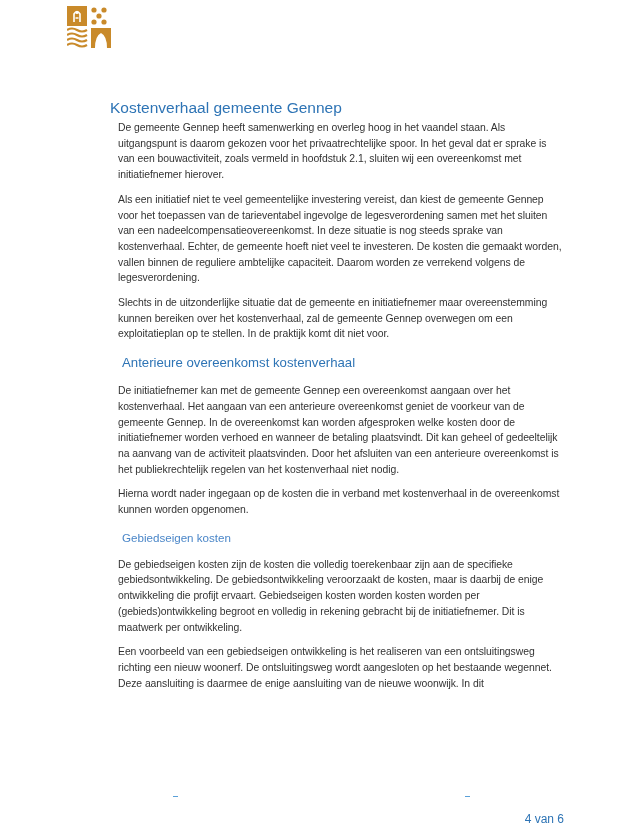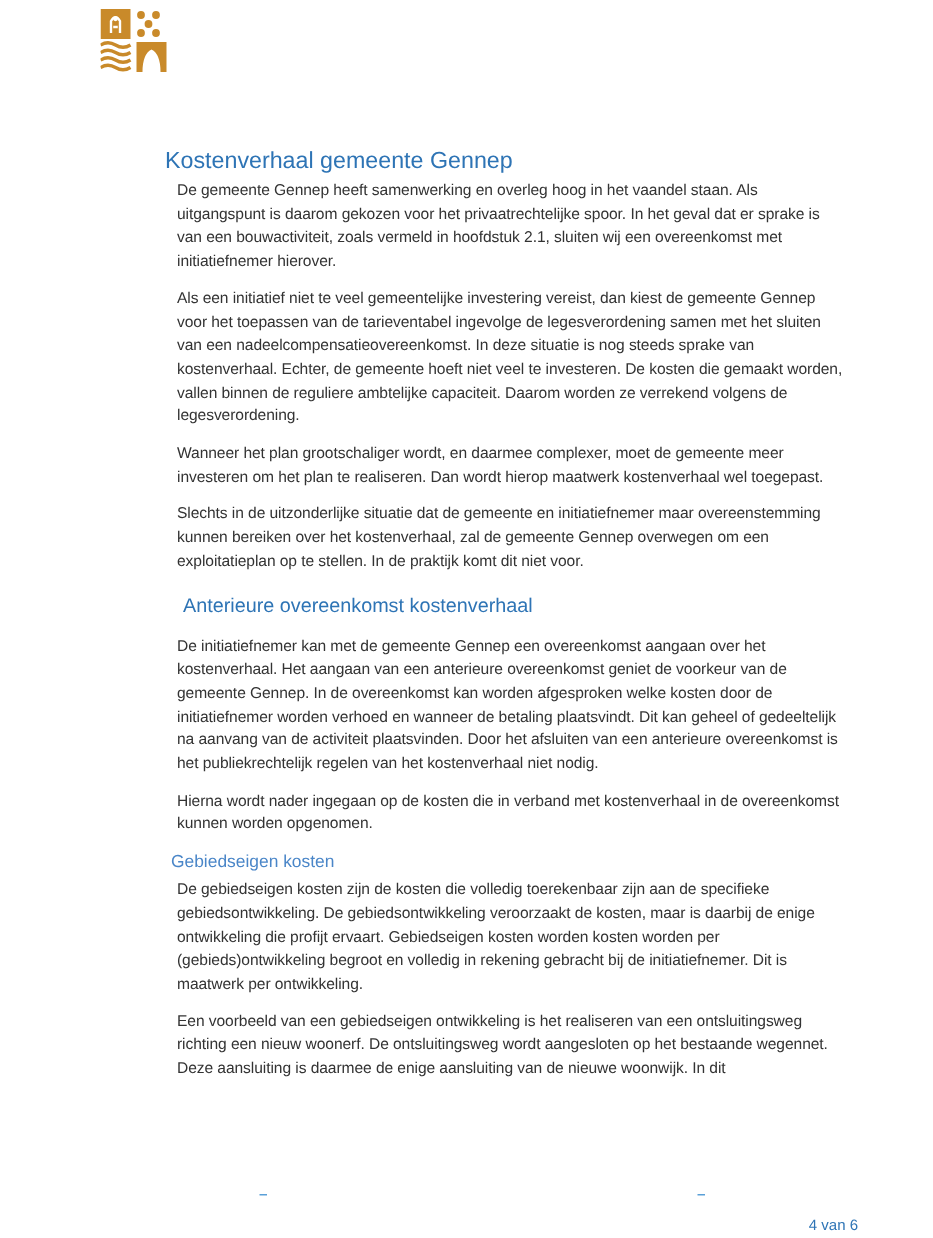--- a/index.html
+++ b/index.html
@@ -5,24 +5,24 @@
   html, body { margin:0; padding:0; background:#ffffff; }
   body { width:622px; height:825px; position:relative; overflow:hidden;
          font-family:"Liberation Sans", sans-serif; color:#333333; }
   .logo { position:absolute; left:67px; top:6px; width:46px; height:44px; }
   .content { position:absolute; left:110px; top:98px; width:452px; }
   h1 { font-family:"Liberation Sans", sans-serif; font-weight:normal; font-size:15.5px;
        color:#2e74b5; margin:0 0 2px 0; line-height:20px; }
   h2 { font-family:"Liberation Sans", sans-serif; font-weight:normal; font-size:13.2px;
        color:#2e74b5; margin:12px; line-height:17px; }
   h3 { font-family:"Liberation Sans", sans-serif; font-weight:normal; font-size:11.6px;
-       color:#4a86c8; margin:4px; line-height:15px; }
+       color:#4a86c8; margin:12px; line-height:15px; }
   p { margin:0 0 9px 8px; font-size:10.4px; line-height:15.7px; letter-spacing:-0.05px; }
   .footer-dash { position:absolute; top:796px; width:5px; height:1px; background:#5aa0d8; }
-  .page-num { position:absolute; right:50px; top:812px; font-size:10px; color:#2e74b5; }
+  .page-num { position:absolute; right:58px; top:812px; font-size:12px; color:#2e74b5; }
 </style>
 </head>
 <body>
 
 <div class="logo">
   <svg width="46" height="44" viewBox="0 0 46 44">
     <rect x="0" y="0" width="20" height="20" fill="#c98a2a"></rect>
     <path d="M7 16 L7 8 Q10 3 13 8 L13 16 M8.5 12 L11.5 12" stroke="#fff" stroke-width="1.6" fill="none"></path>
     <circle cx="10" cy="6.5" r="1.6" fill="#fff"></circle>
     <circle cx="27" cy="4" r="2.6" fill="#c98a2a"></circle>
@@ -35,21 +35,20 @@
     <path d="M0 34 Q5 31 10 34 T20 34" stroke="#c98a2a" stroke-width="2.2" fill="none"></path>
     <path d="M0 39 Q5 36 10 39 T20 39" stroke="#c98a2a" stroke-width="2.2" fill="none"></path>
     <path d="M24 22 L44 22 L44 42 L40 42 Q40 30 34 27 Q28 30 28 42 L24 42 Z" fill="#c98a2a"></path>
   </svg>
 </div>
 
 <div class="content">
   <h1>Kostenverhaal gemeente Gennep</h1>
   <p>De gemeente Gennep heeft samenwerking en overleg hoog in het vaandel staan. Als uitgangspunt is daarom gekozen voor het privaatrechtelijke spoor. In het geval dat er sprake is van een bouwactiviteit, zoals vermeld in hoofdstuk 2.1, sluiten wij een overeenkomst met initiatiefnemer hierover.</p>
   <p>Als een initiatief niet te veel gemeentelijke investering vereist, dan kiest de gemeente Gennep voor het toepassen van de tarieventabel ingevolge de legesverordening samen met het sluiten van een nadeelcompensatieovereenkomst. In deze situatie is nog steeds sprake van kostenverhaal. Echter, de gemeente hoeft niet veel te investeren. De kosten die gemaakt worden, vallen binnen de reguliere ambtelijke capaciteit. Daarom worden ze verrekend volgens de legesverordening.</p>
-  <p>Wanneer het plan grootschaliger wordt, en daarmee complexer, moet de gemeente meer investeren om het plan te realiseren. Dan wordt hierop maatwerk kostenverhaal wel toegepast.</p>
   <p>Slechts in de uitzonderlijke situatie dat de gemeente en initiatiefnemer maar overeenstemming kunnen bereiken over het kostenverhaal, zal de gemeente Gennep overwegen om een exploitatieplan op te stellen. In de praktijk komt dit niet voor.</p>
 
   <h2>Anterieure overeenkomst kostenverhaal</h2>
   <p>De initiatiefnemer kan met de gemeente Gennep een overeenkomst aangaan over het kostenverhaal. Het aangaan van een anterieure overeenkomst geniet de voorkeur van de gemeente Gennep. In de overeenkomst kan worden afgesproken welke kosten door de initiatiefnemer worden verhoed en wanneer de betaling plaatsvindt. Dit kan geheel of gedeeltelijk na aanvang van de activiteit plaatsvinden. Door het afsluiten van een anterieure overeenkomst is het publiekrechtelijk regelen van het kostenverhaal niet nodig.</p>
   <p>Hierna wordt nader ingegaan op de kosten die in verband met kostenverhaal in de overeenkomst kunnen worden opgenomen.</p>
 
   <h3>Gebiedseigen kosten</h3>
   <p>De gebiedseigen kosten zijn de kosten die volledig toerekenbaar zijn aan de specifieke gebiedsontwikkeling. De gebiedsontwikkeling veroorzaakt de kosten, maar is daarbij de enige ontwikkeling die profijt ervaart. Gebiedseigen kosten worden kosten worden per (gebieds)ontwikkeling begroot en volledig in rekening gebracht bij de initiatiefnemer. Dit is maatwerk per ontwikkeling.</p>
   <p>Een voorbeeld van een gebiedseigen ontwikkeling is het realiseren van een ontsluitingsweg richting een nieuw woonerf. De ontsluitingsweg wordt aangesloten op het bestaande wegennet. Deze aansluiting is daarmee de enige aansluiting van de nieuwe woonwijk. In dit</p>
 </div>

